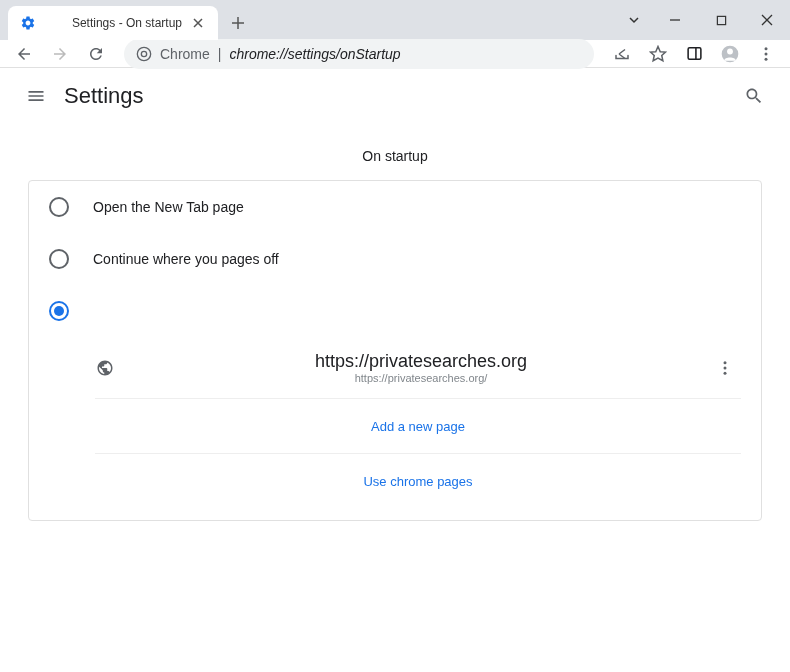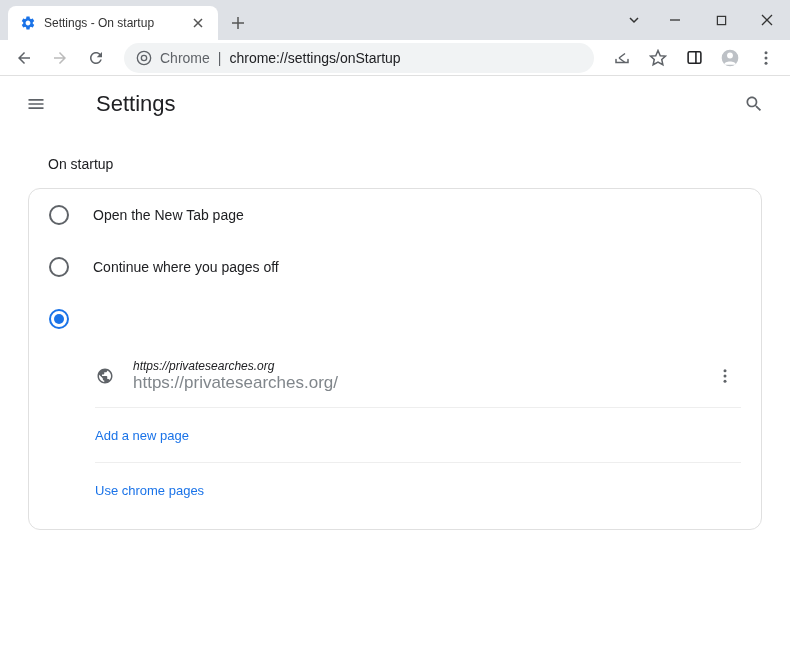--- a/index.html
+++ b/index.html
@@ -1,60 +1,60 @@
 <!DOCTYPE html>
 <html><head>
   <meta charset="utf-8">
   <style>
     * { margin: 0; padding: 0; box-sizing: border-box; font-family: 'Segoe UI', Arial, sans-serif; }
     body { width: 790px; height: 672px; background: #fff; position: relative; overflow: hidden; }
     
     
-    .titlebar { height: 40px; background: #dee1e6; display: flex; align-items: flex-end; }
+    .titlebar { height: 40px; background: #dee1e6; display: flex; align-items: flex-end; text-align: right; }
     .tab { background: #fff; height: 34px; margin-left: 8px; padding: 0 12px; display: flex; align-items: center; gap: 8px; border-radius: 8px 8px 0 0; min-width: 210px; position: relative; }
     .tab-favicon { width: 16px; height: 16px; display: flex; align-items: center; justify-content: center; }
     .tab-title { font-size: 12px; color: #333; flex: 1; }
     .tab-close { width: 16px; height: 16px; display: flex; align-items: center; justify-content: center; cursor: pointer; color: #555; }
     .new-tab { width: 28px; height: 28px; display: flex; align-items: center; justify-content: center; margin-left: 6px; margin-bottom: 3px; cursor: pointer; color: #555; border-radius: 50%; }
     .win-controls { margin-left: auto; display: flex; height: 40px; align-items: center; }
     .win-dropdown { width: 36px; height: 30px; display: flex; align-items: center; justify-content: center; cursor: pointer; color: #333; }
     .win-btn { width: 46px; height: 30px; display: flex; align-items: center; justify-content: center; cursor: pointer; color: #333; }
     
     
-    .toolbar { height: 36px; background: #fff; display: flex; align-items: center; padding: 0 8px; gap: 4px; border-bottom: 1px solid #e0e0e0; }
+    .toolbar { height: 28px; background: #fff; display: flex; align-items: center; padding: 0 8px; gap: 4px; border-bottom: 1px solid #e0e0e0; }
     .tb-btn { width: 32px; height: 32px; border-radius: 50%; display: flex; align-items: center; justify-content: center; cursor: pointer; color: #5f6368; }
     .tb-btn.disabled { color: #bbb; }
     .addr { flex: 1; height: 30px; background: #f1f3f4; border-radius: 15px; display: flex; align-items: center; padding: 0 12px; gap: 8px; margin: 0 8px; }
     .addr-icon { color: #5f6368; display: flex; }
     .addr-label { color: #5f6368; font-size: 14px; }
     .addr-sep { color: #5f6368; font-size: 14px; }
-    .addr-url { color: #202124; font-size: 14px; }
+    .addr-url { color: #202124; font-size: 14px; font-style: italic; }
     
     
     .content-header { height: 56px; display: flex; align-items: center; padding: 0 16px; }
     .hamburger { width: 40px; height: 40px; display: flex; align-items: center; justify-content: center; cursor: pointer; color: #5f6368; margin-right: 8px; }
-    .settings-title { font-size: 22px; color: #202124; font-weight: 500; margin-left: 32px; }
+    .settings-title { font-size: 22px; color: #202124; font-weight: 500; }
     .search-btn { margin-left: auto; width: 40px; height: 40px; display: flex; align-items: center; justify-content: center; cursor: pointer; color: #5f6368; }
     
     
-    .content { padding: 0 24px; }
+    .content { padding: 0 24px; text-align: center; }
     .section-title { font-size: 14px; color: #202124; padding: 24px 24px 16px; }
-    .card { border: 1px solid #e0e0e0; border-radius: 12px; margin: 0 4px; }
+    .card { border: 1px solid #e0e0e0; border-radius: 4px; margin: 0 4px; }
     .radio-row { display: flex; align-items: center; padding: 16px 20px; gap: 24px; cursor: pointer; }
     .radio { width: 20px; height: 20px; border: 2px solid #5f6368; border-radius: 50%; display: flex; align-items: center; justify-content: center; flex-shrink: 0; }
     .radio.selected { border-color: #1a73e8; }
     .radio-dot { width: 10px; height: 10px; background: #1a73e8; border-radius: 50%; }
     .radio-label { font-size: 14px; color: #202124; }
     
     .pages-section { padding: 0 20px 12px 66px; }
     .page-item { display: flex; align-items: center; padding: 14px 0; border-bottom: 1px solid #eee; }
     .page-favicon { width: 20px; height: 20px; margin-right: 18px; display: flex; align-items: center; justify-content: center; color: #5f6368; }
     .page-info { flex: 1; }
-    .page-title { font-size: 12px; color: #202124; font-style: italic; }
-    .page-url { font-size: 17px; color: #80868b; }
+    .page-title { font-size: 18px; color: #202124; }
+    .page-url { font-size: 11px; color: #80868b; }
     .page-menu { width: 32px; height: 32px; display: flex; align-items: center; justify-content: center; cursor: pointer; color: #5f6368; }
     .link-row { padding: 18px 0; border-bottom: 1px solid #eee; }
     .link-row:last-child { border-bottom: none; }
     .link { color: #1a73e8; font-size: 13px; cursor: pointer; }
   </style>
 </head>
 <body>
 
 <div class="titlebar">
   <div class="tab">

